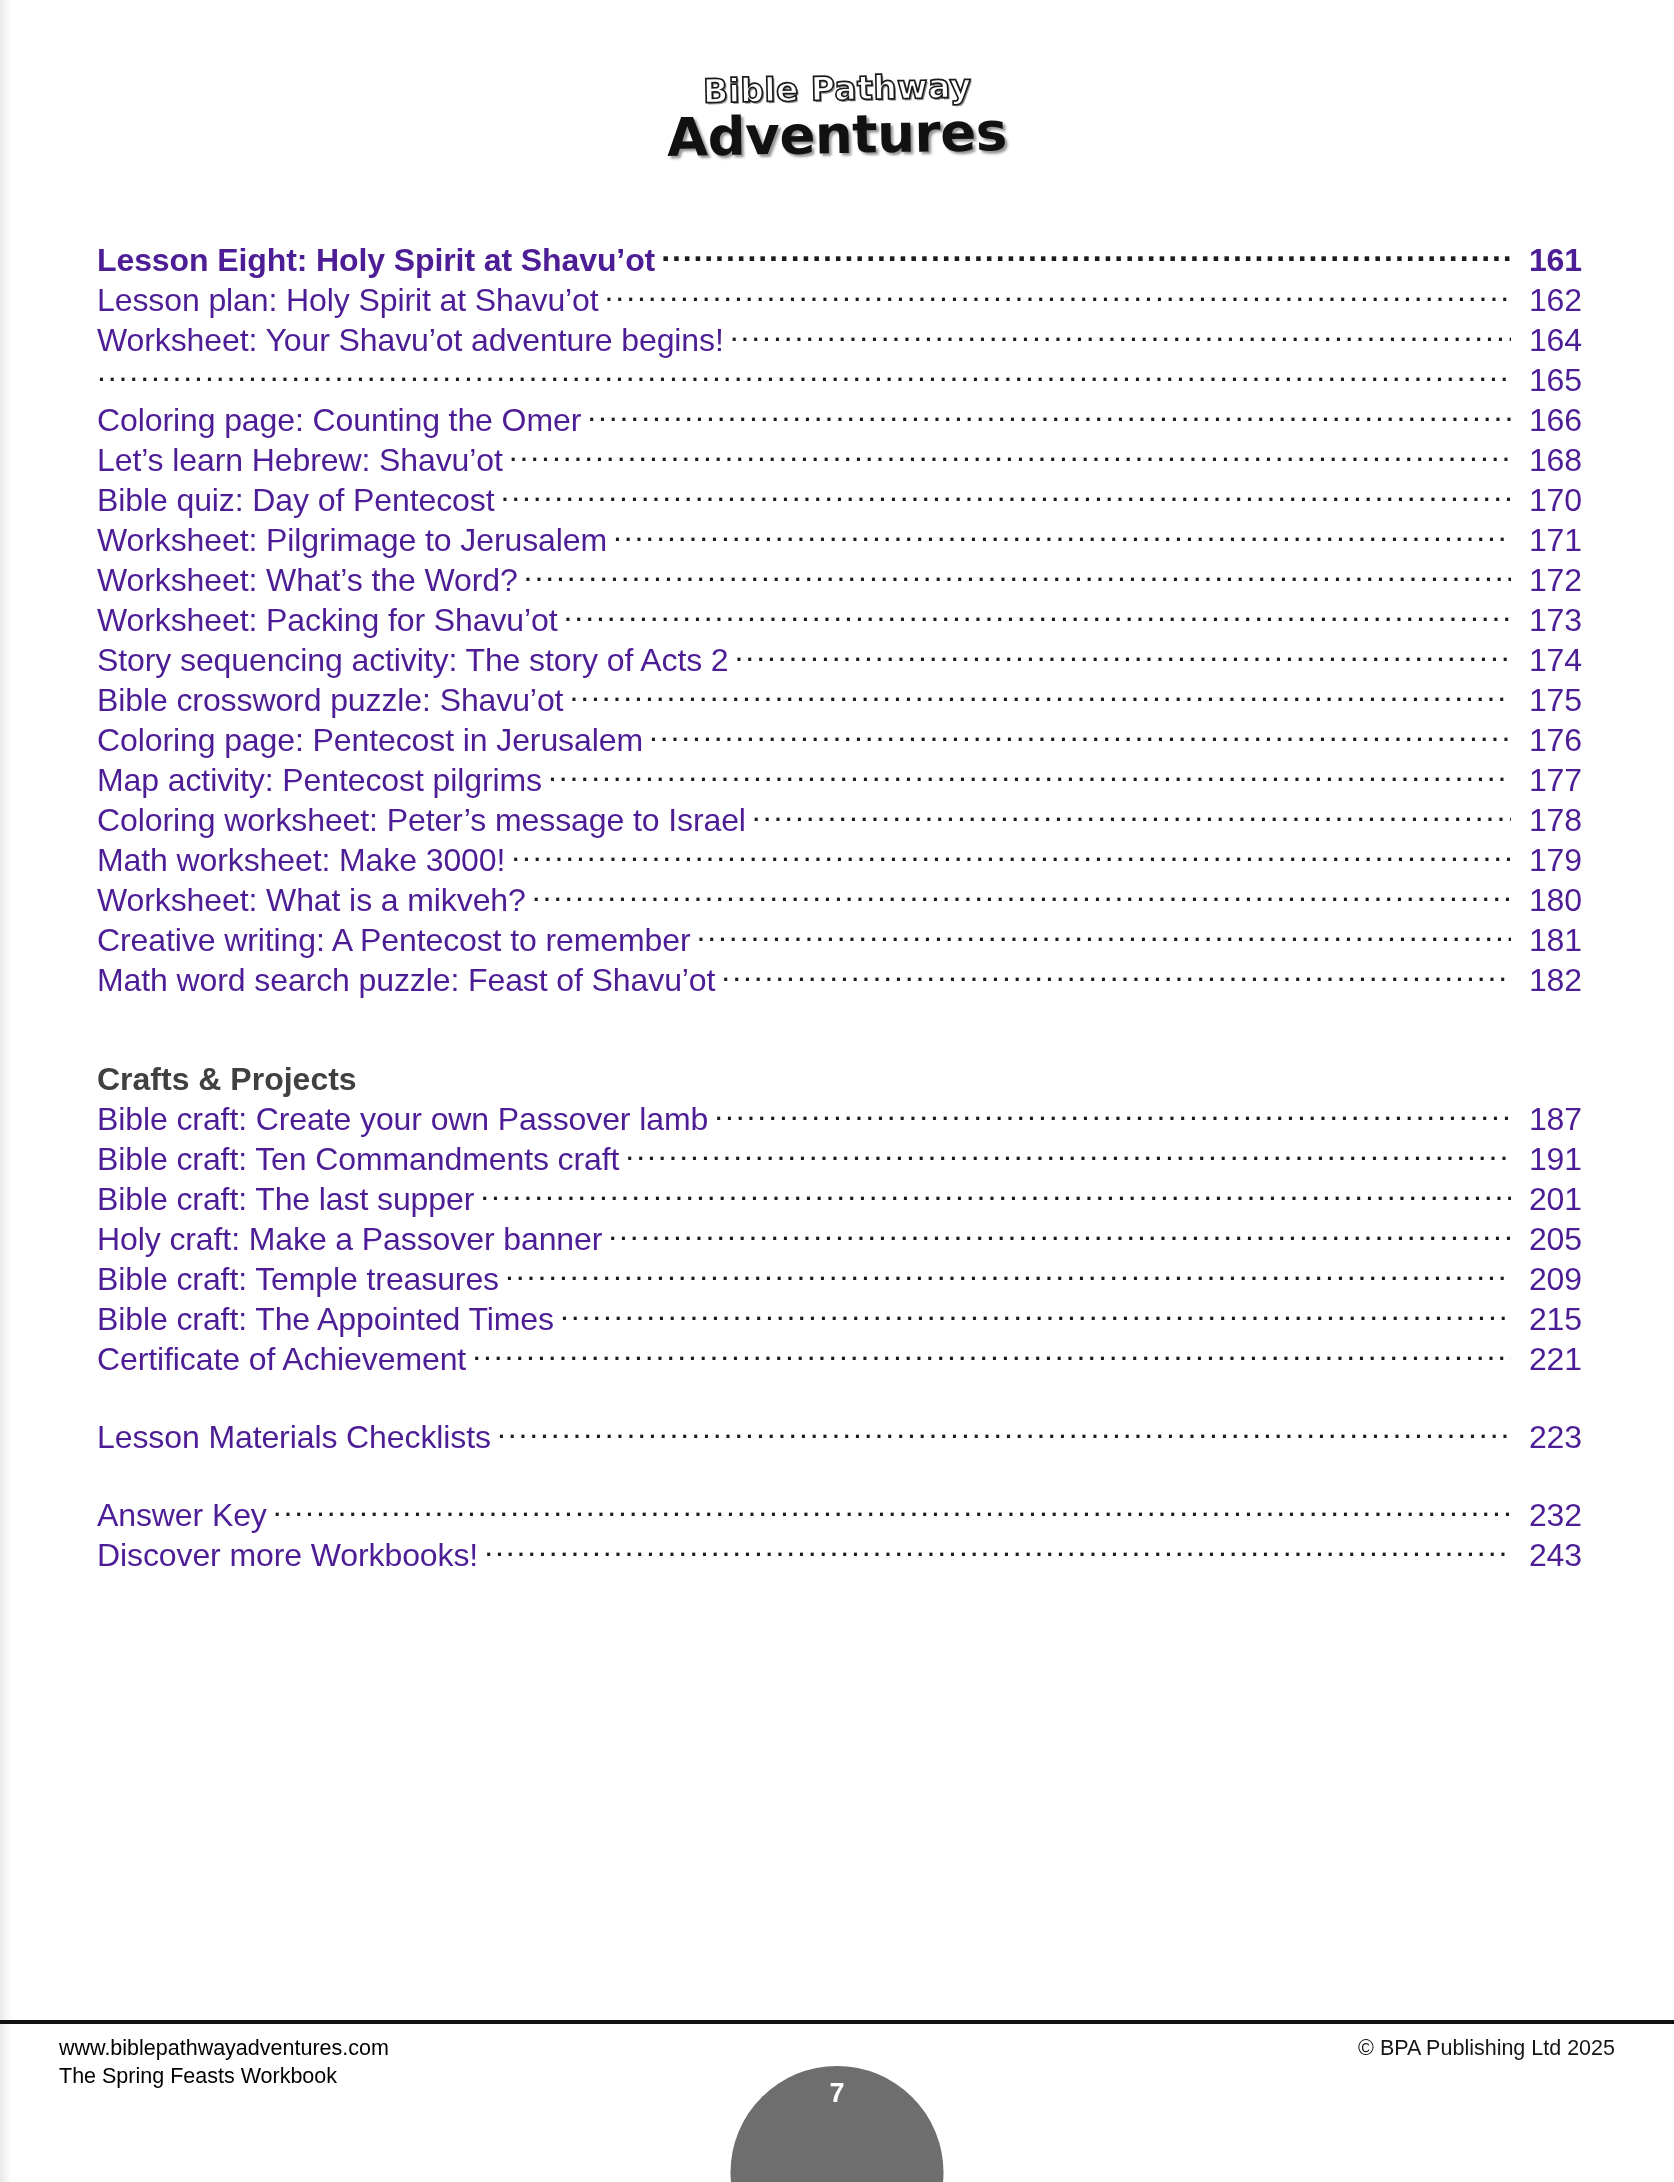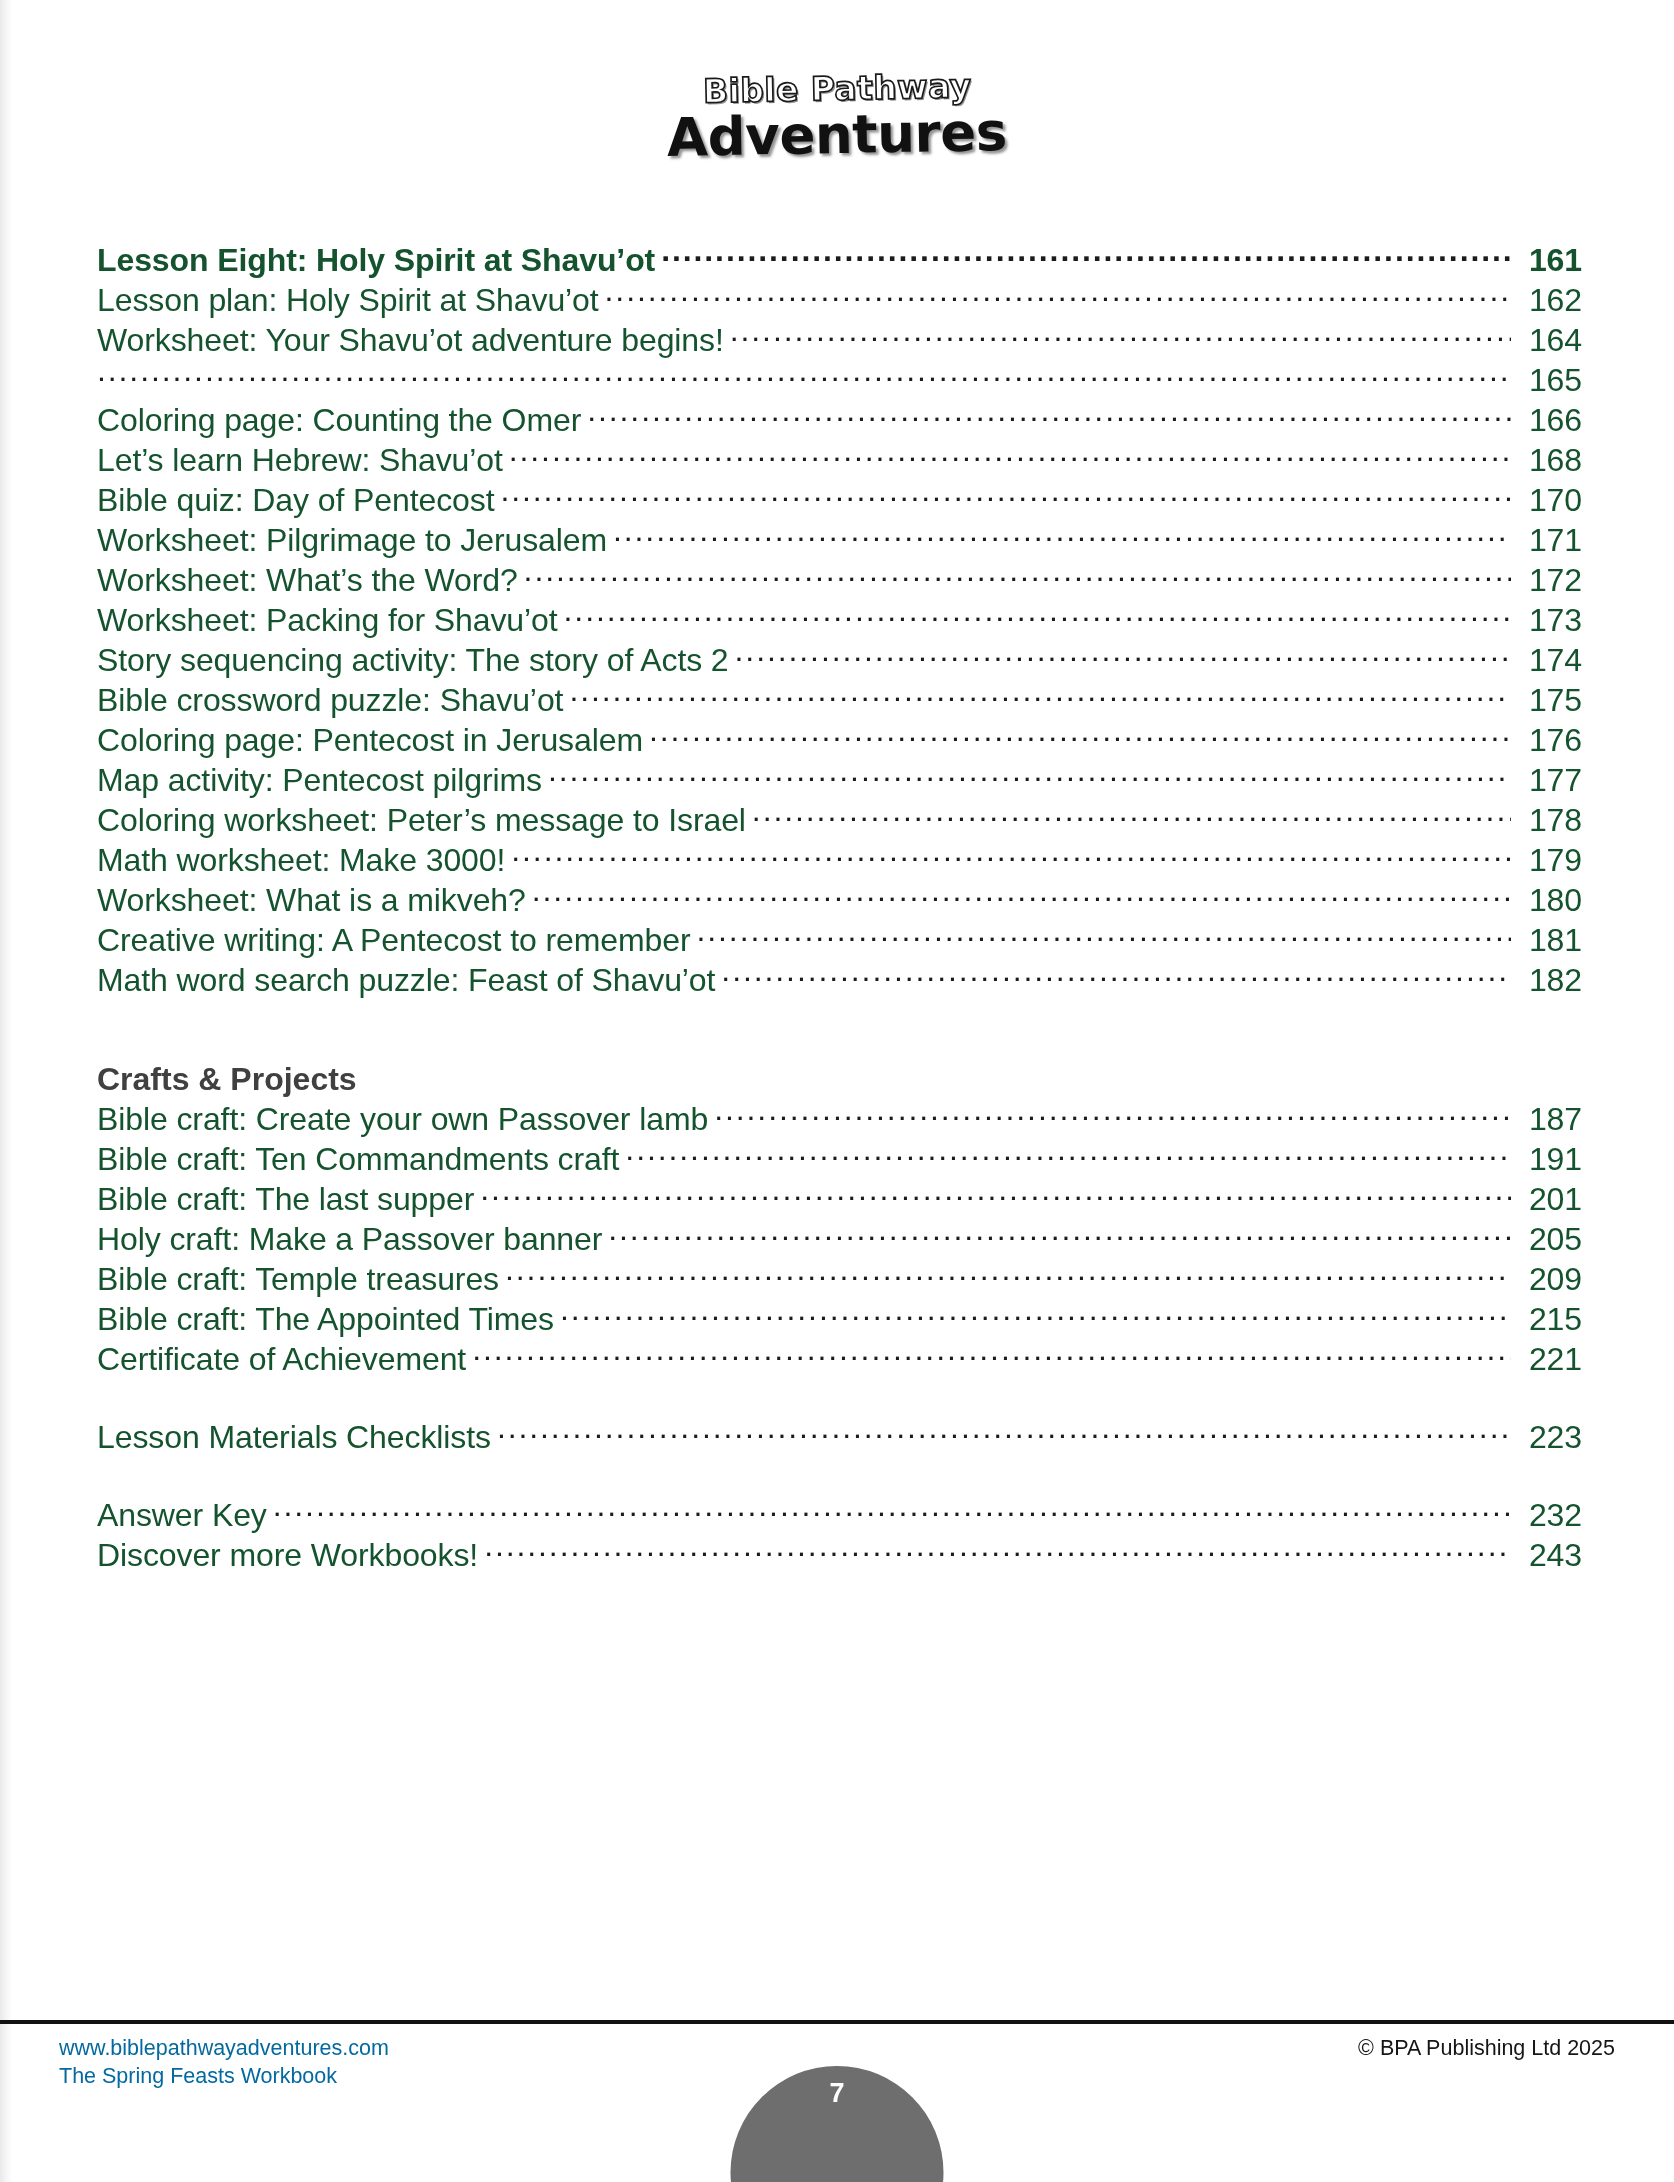--- a/index.html
+++ b/index.html
@@ -69,21 +69,21 @@
     top: 239px;
     width: 1485px;
   }
 
   .toc-row {
     display: flex;
     align-items: baseline;
     width: 100%;
     font-size: 32px;
     line-height: 38px;
-    color: #14532d;
+    color: #4c1d95;
     font-stretch: condensed;
     letter-spacing: -0.1px;
     white-space: nowrap;
   }
 
   .toc-row .title {
     flex: 0 0 auto;
     padding-right: 6px;
   }
 
@@ -139,21 +139,21 @@
     height: 4.3px;
     background: #121212;
   }
 
   .footer-left {
     position: absolute;
     left: 59px;
     top: 2034px;
     font-size: 21.5px;
     line-height: 28px;
-    color: #0369a1;
+    color: #000000;
     font-stretch: condensed;
   }
 
   .footer-right {
     position: absolute;
     right: 59px;
     top: 2034px;
     font-size: 21.5px;
     line-height: 28px;
     color: #151515;

